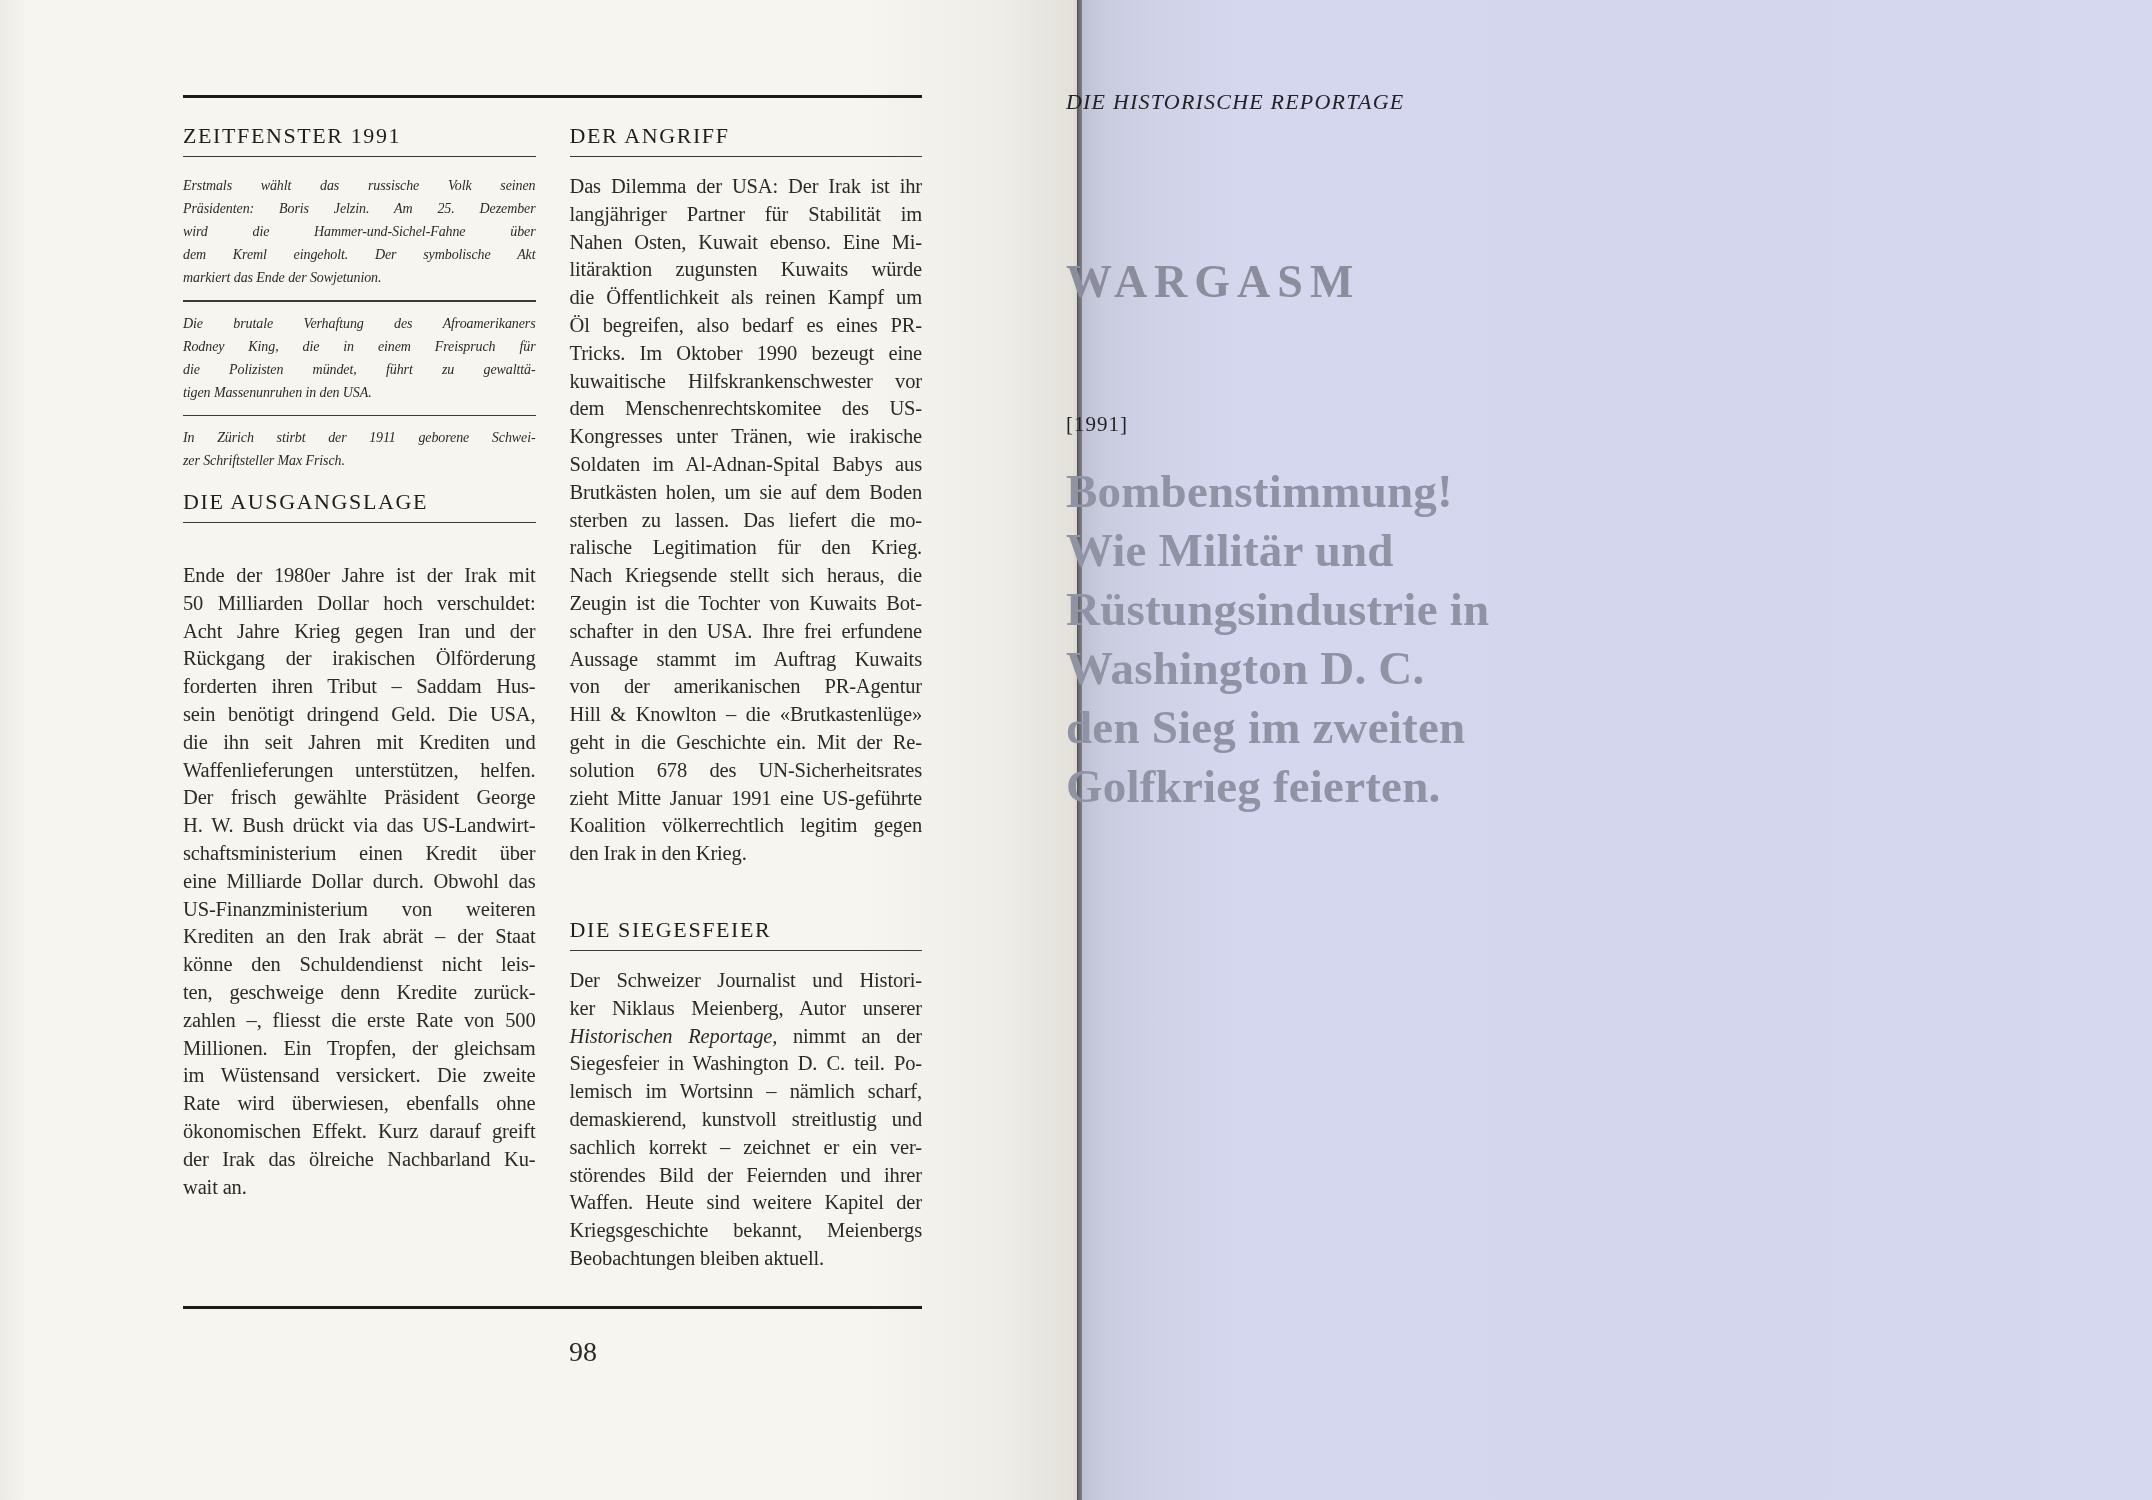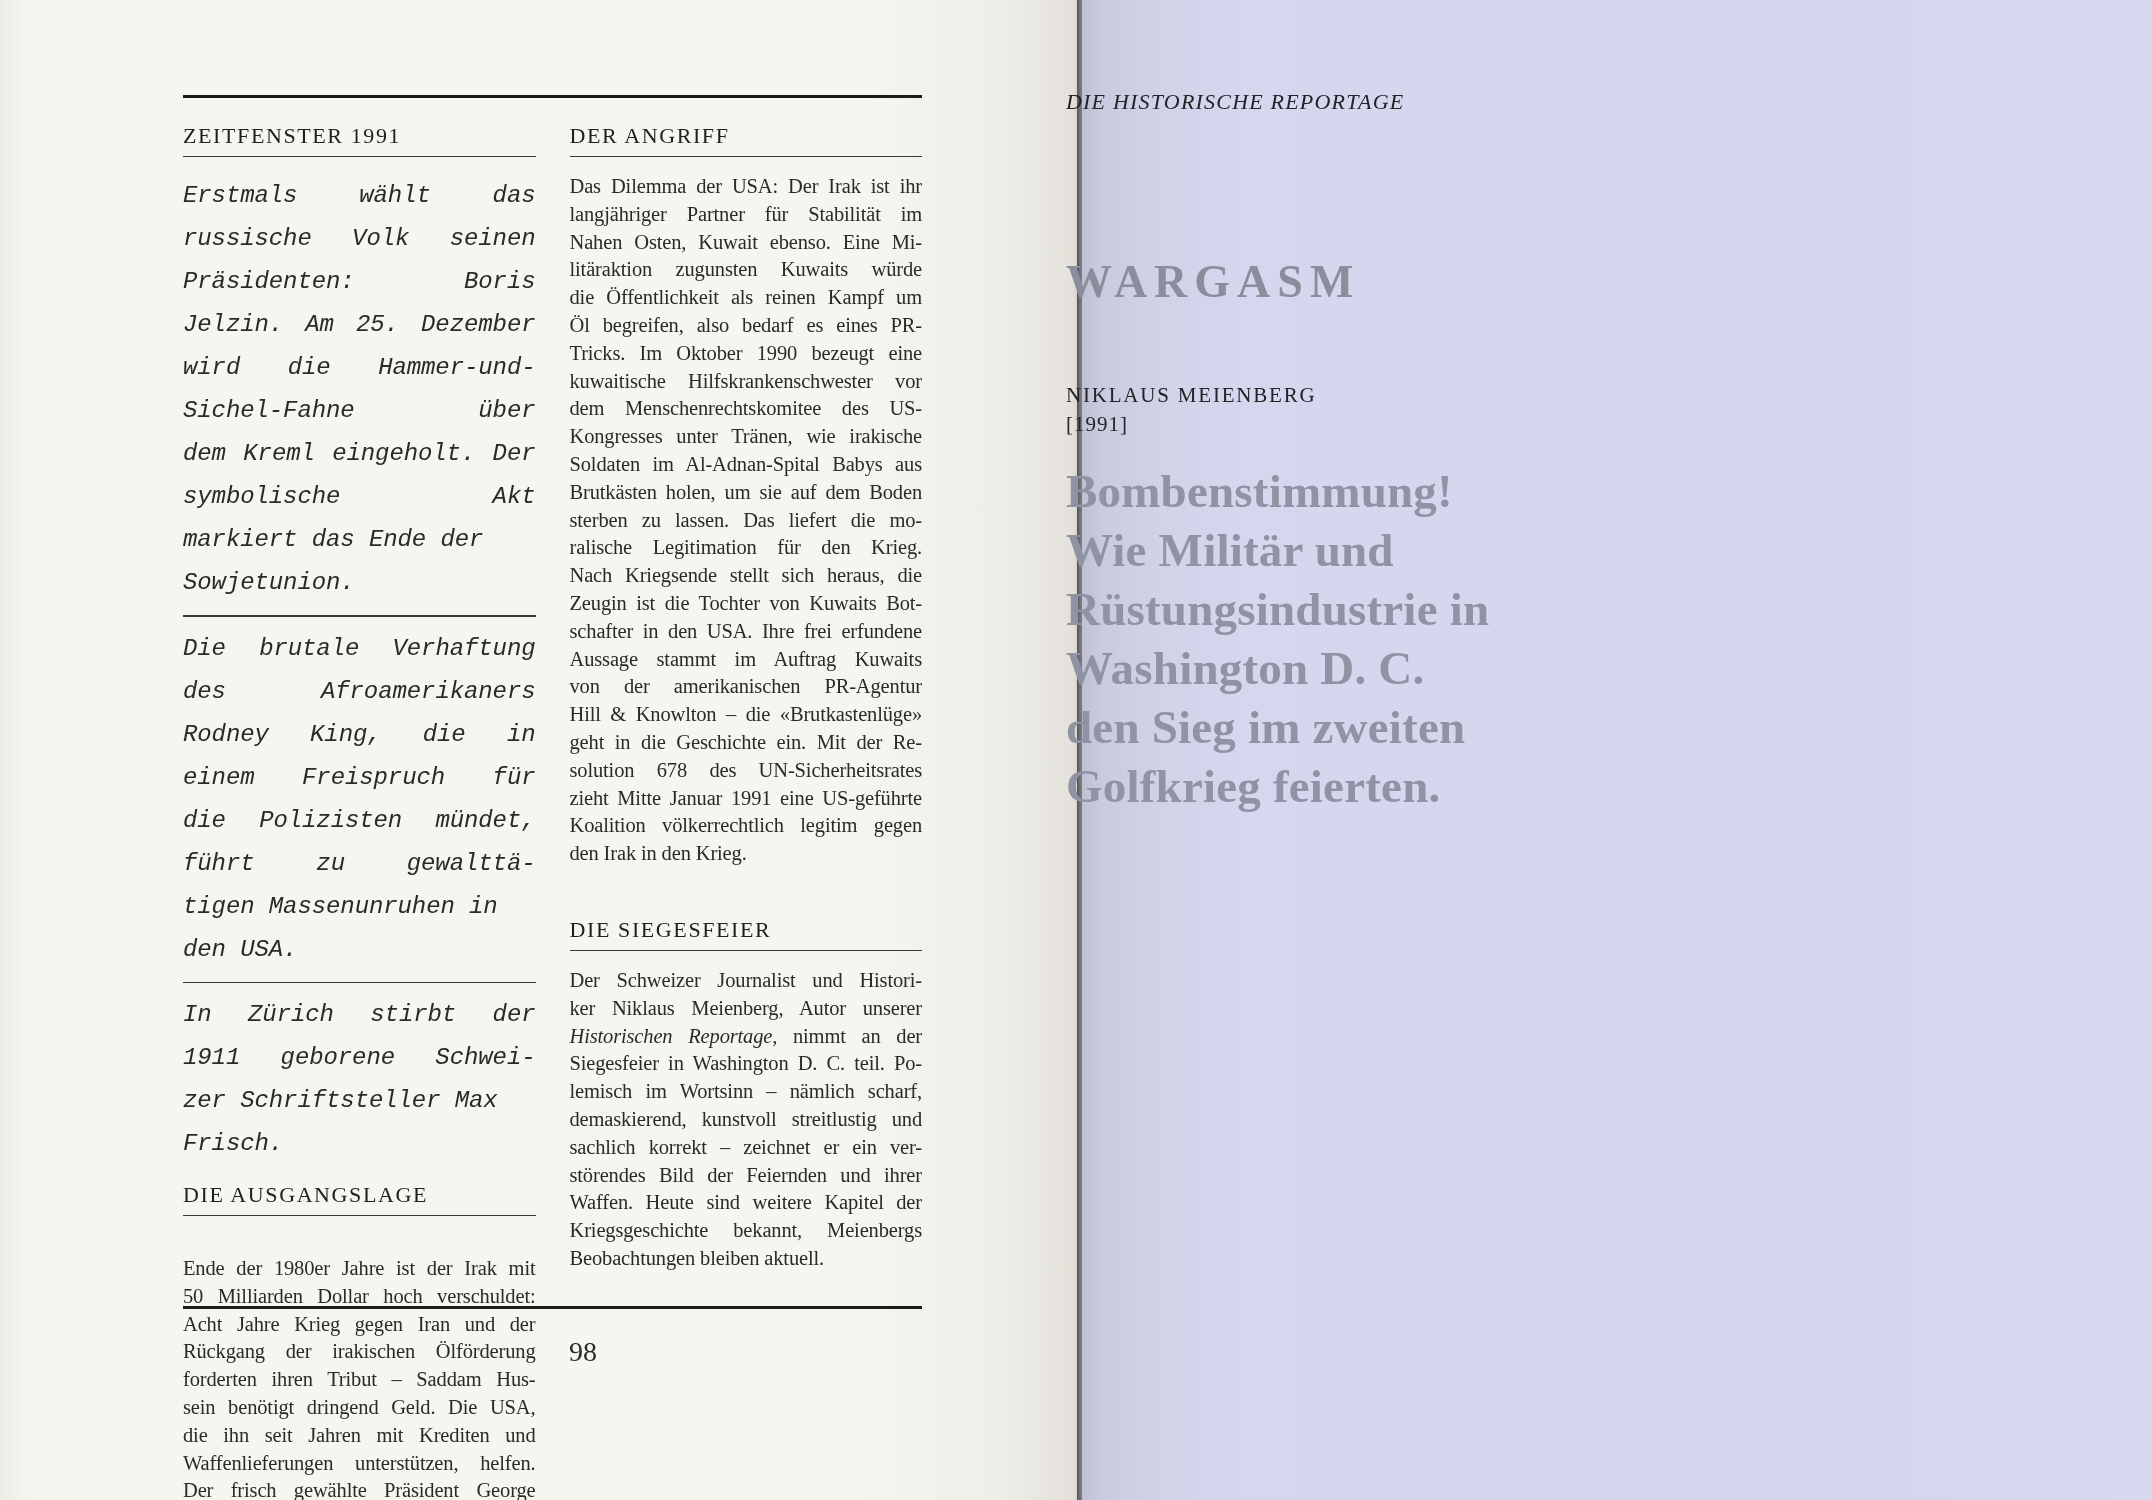--- a/index.html
+++ b/index.html
@@ -32,23 +32,22 @@
   .cols{display:flex;gap:34px;}
   .col{width:357px;}
   .sec-heading{
     margin-top:25px;
     font-size:22px;line-height:26px;letter-spacing:1.6px;
     color:#201f1d;
     padding-bottom:7px;border-bottom:1.5px solid #3b3a37;
   }
   .note{
     margin-top:17px;
-    font-style:italic;font-size:24px;line-height:43px;
+    font-style:italic;font-size:14px;line-height:23px;
     letter-spacing:-0.1px;
-    font-family:Liberation Mono, monospace;
   }
   .note-rule{
     height:1.5px;background:#3b3a37;border:none;
     margin:11px 0 10px 0;
   }
   .para{
     margin-top:39px;
     font-size:20.5px;line-height:27.8px;
     letter-spacing:-0.15px;
   }
@@ -219,21 +218,20 @@
     <div class="bottom-rule"></div>
     <div class="folio">98</div>
   </div>
 
   <div class="spine"></div>
 
   <div class="page-right">
     <div class="rp-content">
       <div class="kicker">DIE HISTORISCHE REPORTAGE</div>
       <div class="big-title">WARGASM</div>
-      <div class="author">NIKLAUS MEIENBERG</div>
       <div class="year">[1991]</div>
       <div class="deck">Bombenstimmung!
 Wie Militär und
 Rüstungsindustrie in
 Washington D. C.
 den Sieg im zweiten
 Golfkrieg feierten.</div>
     </div>
   </div>
 

